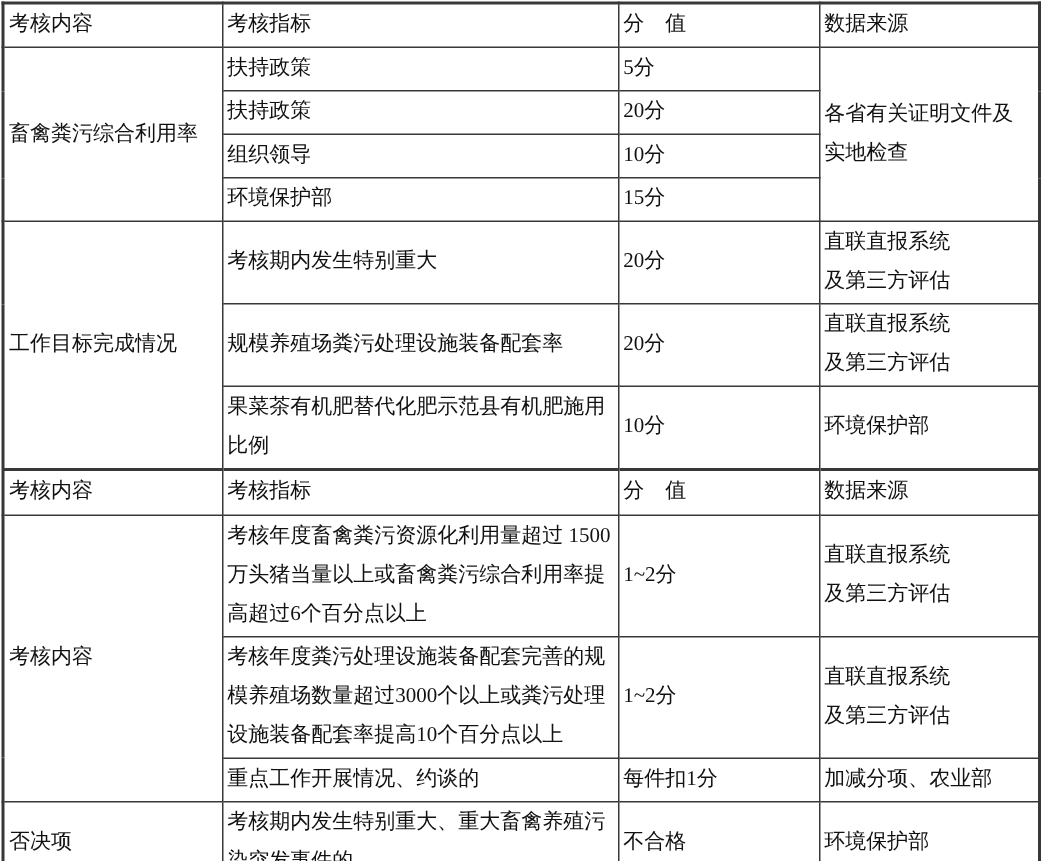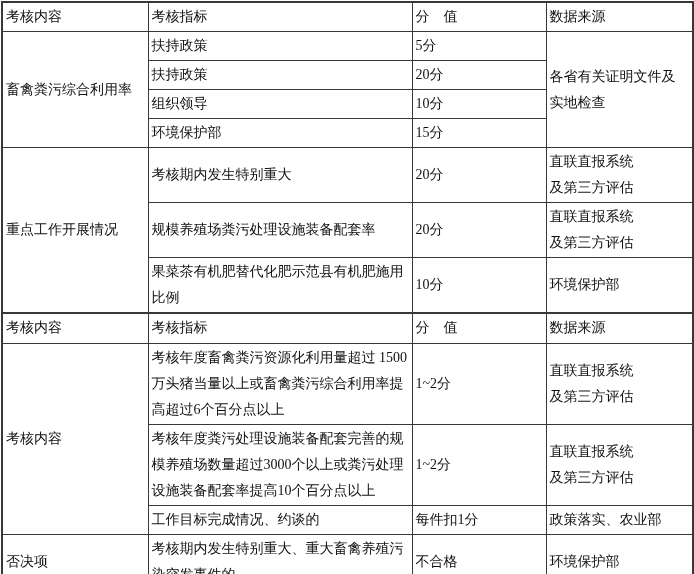--- a/index.html
+++ b/index.html
@@ -76,21 +76,21 @@
     <tr style="height:29px">
       <td>组织领导</td>
       <td>10分</td>
     </tr>
     <tr style="height:29px">
       <td>环境保护部</td>
       <td>15分</td>
     </tr>
 
     <tr style="height:51px">
-      <td rowspan="3">重点工作开展情况</td>
+      <td rowspan="3">工作目标完成情况</td>
       <td>考核期内发生特别重大</td>
       <td>20分</td>
       <td>直联直报系统
 及第三方评估</td>
     </tr>
     <tr style="height:53px">
       <td>规模养殖场粪污处理设施装备配套率</td>
       <td>20分</td>
       <td>直联直报系统
 及第三方评估</td>
@@ -115,23 +115,23 @@
       <td>直联直报系统
 及第三方评估</td>
     </tr>
     <tr style="height:80px">
       <td>考核年度粪污处理设施装备配套完善的规模养殖场数量超过3000个以上或粪污处理设施装备配套率提高10个百分点以上</td>
       <td>1~2分</td>
       <td>直联直报系统
 及第三方评估</td>
     </tr>
     <tr style="height:27px">
-      <td>工作目标完成情况、约谈的</td>
+      <td>重点工作开展情况、约谈的</td>
       <td>每件扣1分</td>
-      <td>政策落实、农业部</td>
+      <td>加减分项、农业部</td>
     </tr>
 
     <tr style="height:55px">
       <td>否决项</td>
       <td>考核期内发生特别重大、重大畜禽养殖污染突发事件的</td>
       <td>不合格</td>
       <td>环境保护部</td>
     </tr>
   </tbody>
     </table>

